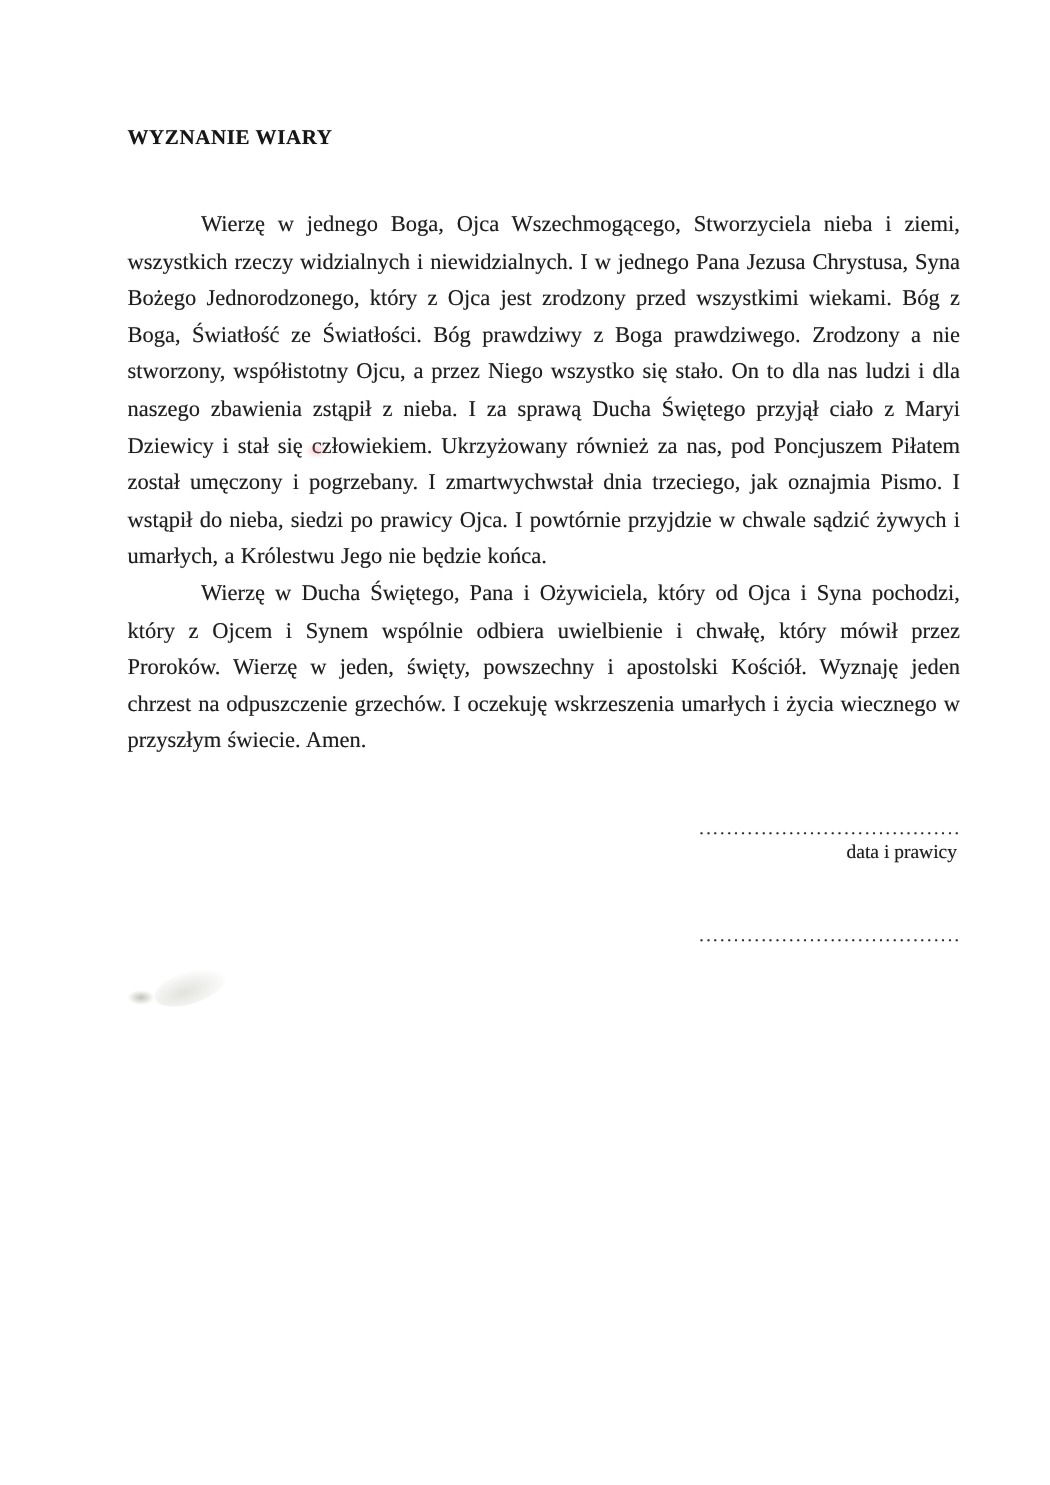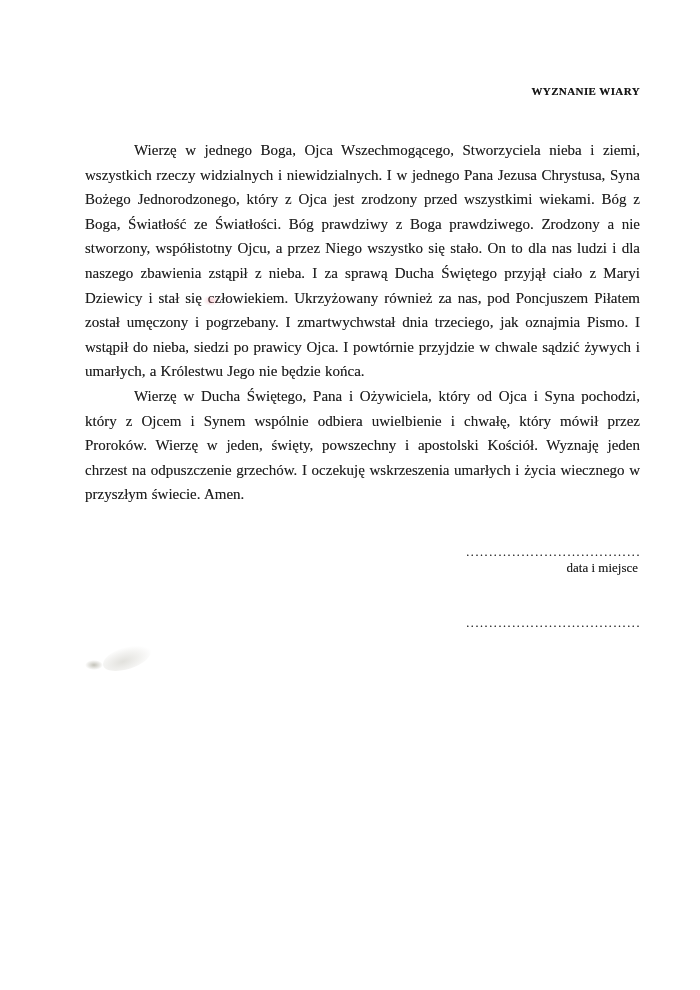--- a/index.html
+++ b/index.html
@@ -14,22 +14,22 @@
     font-family: "Liberation Serif", "DejaVu Serif", serif;
     color: #1e1e1e;
     overflow: hidden;
   }
 
   .doc-title {
     position: absolute;
     top: 85px;
     left: 85px;
     width: 555px;
-    text-align: right;
-    font-size: 11px;
+    text-align: left;
+    font-size: 14px;
     font-weight: bold;
     letter-spacing: 0.4px;
     color: #161616;
     text-shadow: 0 0 0.5px rgba(20,20,20,0.6);
   }
 
   .body-text {
     position: absolute;
     top: 138px;
     left: 85px;
@@ -118,21 +118,21 @@
   <h1 class="doc-title">WYZNANIE WIARY</h1>
 
   <div class="body-text">
     <p class="para">Wierzę w jednego Boga, Ojca Wszechmogącego, Stworzyciela nieba i ziemi, wszystkich rzeczy widzialnych i niewidzialnych. I w jednego Pana Jezusa Chrystusa, Syna Bożego Jednorodzonego, który z Ojca jest zrodzony przed wszystkimi wiekami. Bóg z Boga, Światłość ze Światłości. Bóg prawdziwy z Boga prawdziwego. Zrodzony a nie stworzony, współistotny Ojcu, a przez Niego wszystko się stało. On to dla nas ludzi i dla naszego zbawienia zstąpił z nieba. I za sprawą Ducha Świętego przyjął ciało z Maryi Dziewicy i stał się człowiekiem. Ukrzyżowany również za nas, pod Poncjuszem Piłatem został umęczony i pogrzebany. I zmartwychwstał dnia trzeciego, jak oznajmia Pismo. I wstąpił do nieba, siedzi po prawicy Ojca. I powtórnie przyjdzie w chwale sądzić żywych i umarłych, a Królestwu Jego nie będzie końca.</p>
     <p class="para">Wierzę w Ducha Świętego, Pana i Ożywiciela, który od Ojca i Syna pochodzi, który z Ojcem i Synem wspólnie odbiera uwielbienie i chwałę, który mówił przez Proroków. Wierzę w jeden, święty, powszechny i apostolski Kościół. Wyznaję jeden chrzest na odpuszczenie grzechów. I oczekuję wskrzeszenia umarłych i życia wiecznego w przyszłym świecie. Amen.</p>
   </div>
 
   <div class="sig-area">
     <div class="sig-block">
       <div class="dots-line">......................................</div>
-      <div class="sig-label">data i miejsce</div>
+      <div class="sig-label">data i prawicy</div>
     </div>
     <div class="sig-block">
       <div class="dots-line">......................................</div>
     </div>
   </div>
 
   <div class="smudge-light"></div>
   <div class="smudge-dark"></div>
   <div class="ink-spot"></div>
 

